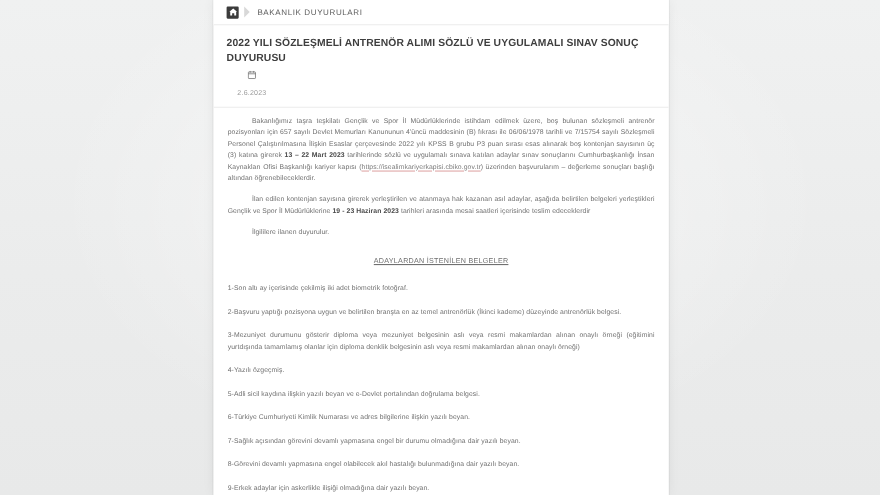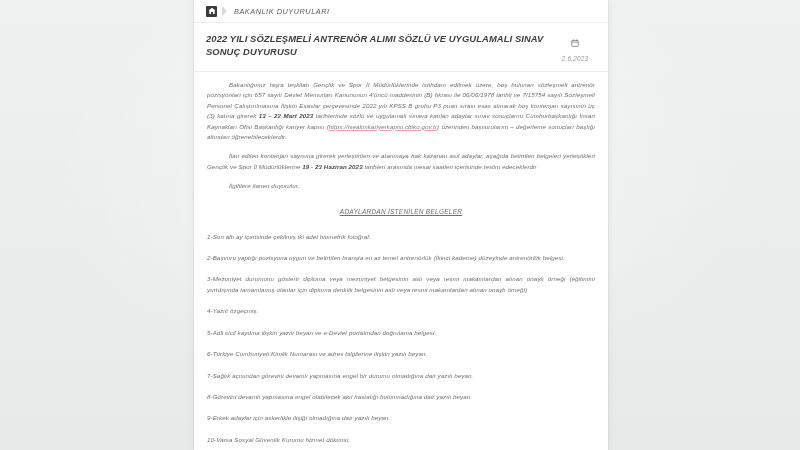--- a/index.html
+++ b/index.html
@@ -13,21 +13,20 @@
     overflow: hidden;
     background: #eceded;
     font-family: "Liberation Sans", sans-serif;
     -webkit-font-smoothing: antialiased;
   }
   #page {
     position: relative;
     width: 800px;
     height: 450px;
     background: linear-gradient(180deg, #f0f1f1 0%, #ebecec 55%, #e8e9e9 100%);
-    font-style: italic;
   }
   
   #page::before {
     content: "";
     position: absolute;
     left: 0; top: 0; right: 0; bottom: 0;
     background: radial-gradient(ellipse at 50% 40%, rgba(255,255,255,0.55) 0%, rgba(255,255,255,0) 62%);
     pointer-events: none;
   }
   #card {
@@ -78,20 +77,21 @@
     font-weight: 400;
     white-space: nowrap;
   }
 
   
   .title-block {
     display: flex;
     align-items: flex-start;
     padding: 9px 10px 9px 12px;
     border-bottom: 1px solid #ededed;
+    flex-direction: column;
   }
   .title-text {
     flex: 1 1 auto;
     font-size: 9.4px;
     line-height: 13px;
     font-weight: bold;
     color: #3e3e3e;
     letter-spacing: 0.1px;
     padding-right: 6px;
   }

